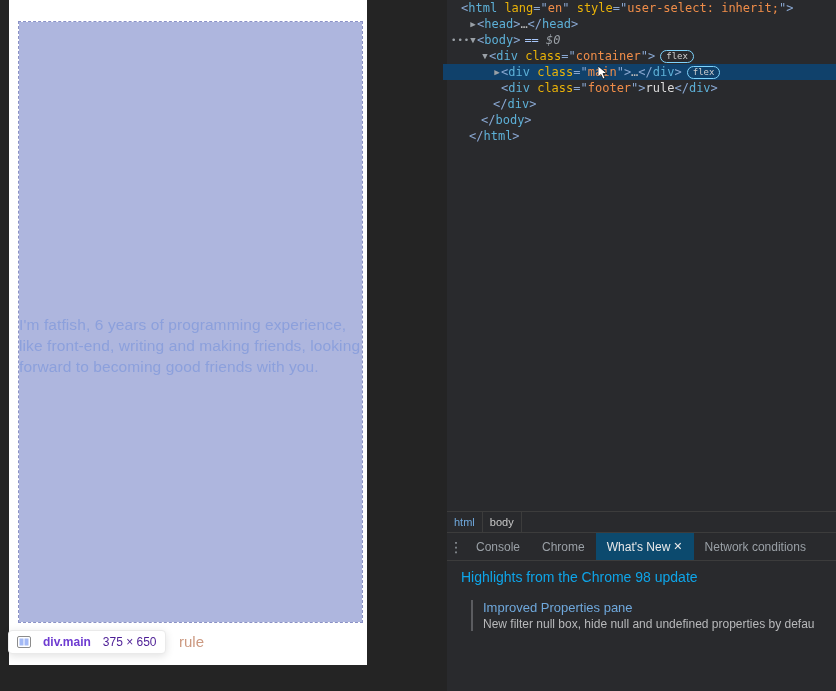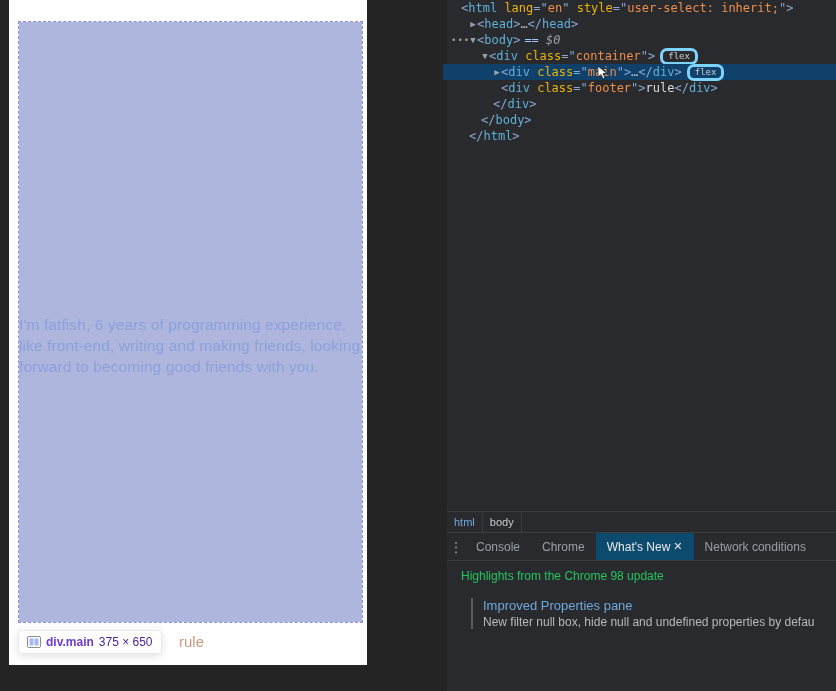--- a/index.html
+++ b/index.html
@@ -45,30 +45,30 @@
     position: absolute;
     left: 170px;
     top: 633px;
     color: #cc9980;
     font-size: 15px;
   }
 
   
   .element-tooltip {
     position: absolute;
-    left: 18px;
+    left: 8px;
     top: 630px;
     background: #fff;
     border: 1px solid #eaeaea;
     border-radius: 4px;
     box-shadow: 0 2px 8px rgba(0,0,0,0.12);
     padding: 4px 8px;
     display: flex;
     align-items: center;
-    gap: 5px;
+    gap: 12px;
     font-size: 12px;
     z-index: 10;
   }
   .tooltip-icon { width: 14px; height: 12px; }
   .tooltip-sel { color: #6e3bd1; font-weight: 600; }
   .tooltip-dims { color: #4c1d95; }
 
   
   .devtools {
     position: absolute;
@@ -98,21 +98,21 @@
   .attrn { color: #eab308; }
   .attrv { color: #f08d49; }
   .ellipsis { color: #bbb; }
 
   .eq { color: #a8c7fa; }
   .suffix { color: #9aa0a6; font-style: italic; margin-left: 4px; }
   .pill {
     display: inline-block;
     font-size: 9px;
     color: #cfcfcf;
-    border: 3px solid #7dd3fc;
+    border: 1px solid #7dd3fc;
     border-radius: 7px;
     padding: 0 5px;
     margin-left: 5px;
     line-height: 11px;
     vertical-align: middle;
     font-family: inherit;
   }
 
   .line-body { padding: 0 0 0 0; }
   .highlighted-row {
@@ -175,22 +175,22 @@
 
   
   .whatsnew {
     position: absolute;
     top: 561px;
     left: 0;
     width: 100%;
     font-family: "Helvetica Neue", Arial, sans-serif;
   }
   .wn-header {
-    font-size: 12px;
-    color: #22c55e;
+    font-size: 14px;
+    color: #0ea5e9;
     padding: 8px 14px;
   }
   .wn-item {
     margin: 7px 12px 0 24px;
     border-left: 2px solid #5b5c60;
     padding: 0 0 0 10px;
   }
   .wn-title { color: #6fa8dc; font-size: 13px; }
   .wn-desc { color: #b8b9bb; font-size: 12px; margin-top: 2px; }
 </style>

